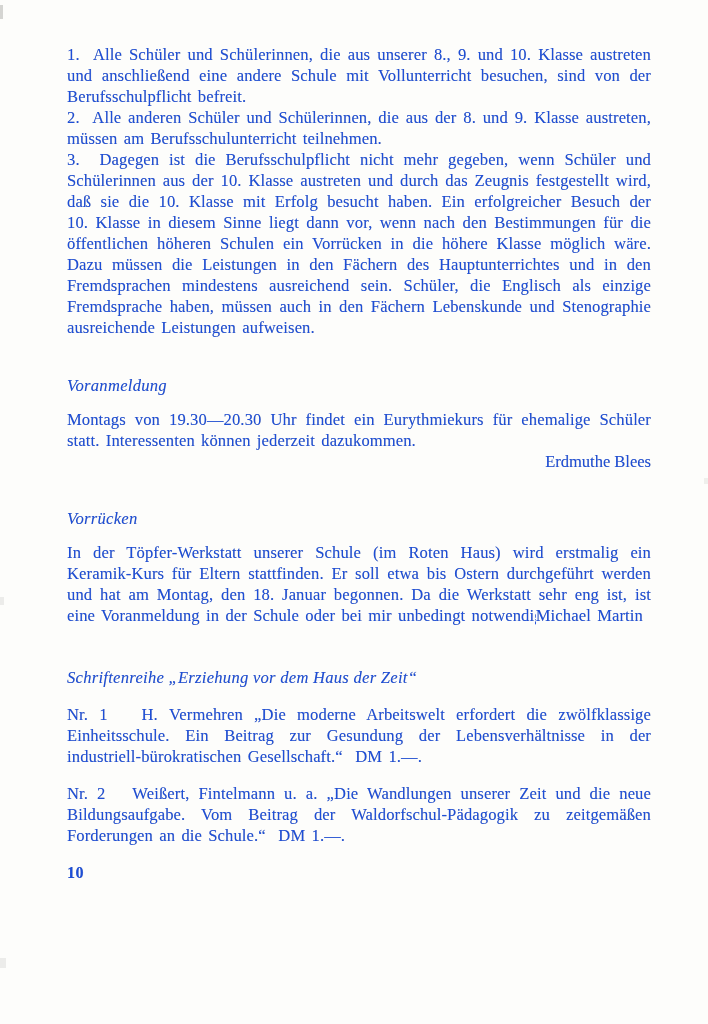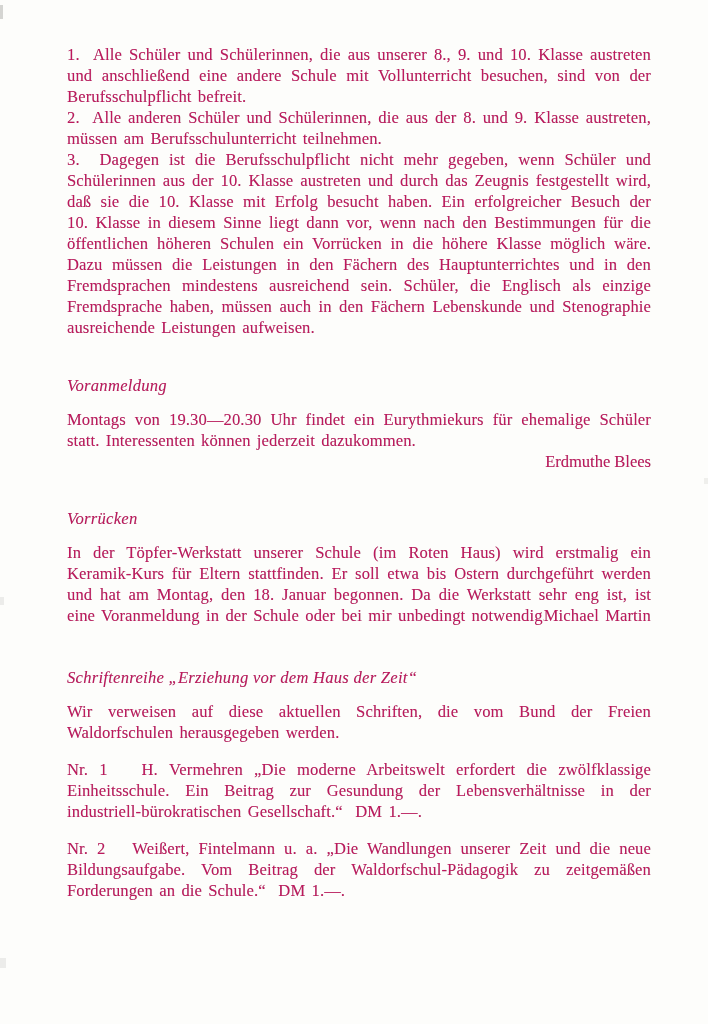--- a/index.html
+++ b/index.html
@@ -8,21 +8,21 @@
     background: #e9e9e7;
   }
   .page {
     position: relative;
     width: 708px;
     height: 1024px;
     margin: 0 auto;
     background: #fdfdfb;
     overflow: hidden;
     font-family: "Liberation Serif", "DejaVu Serif", serif;
-    color: #be185d;
+    color: #1d4ed8;
   }
   .content {
     position: absolute;
     left: 67px;
     top: 44px;
     width: 584px;
   }
   .body-text {
     margin: 0;
     font-size: 16.5px;
@@ -48,21 +48,21 @@
   .signature-line {
     margin: 0;
     font-size: 16.5px;
     line-height: 21px;
     text-align: right;
     text-shadow: 0.2px 0.2px 0 rgba(52, 50, 48, 0.30);
   }
   .para-with-sig { position: relative; }
   .inline-signature {
     position: absolute;
-    right: 0;
+    right: 8px;
     bottom: 0;
     line-height: 21px;
     background: #fdfdfb;
   }
   .pub-item { margin-top: 16px; }
   .page-number {
     margin: 16px 0 0 0;
     font-size: 16px;
     line-height: 21px;
     font-weight: 700;
@@ -103,20 +103,20 @@
     <section>
       <h2 class="section-heading heading-toepfer">Vorrücken</h2>
       <div class="para-with-sig after-heading">
         <p class="body-text">In der Töpfer-Werkstatt unserer Schule (im Roten Haus) wird erstmalig ein Keramik-Kurs für Eltern stattfinden. Er soll etwa bis Ostern durchgeführt werden und hat am Montag, den 18.&nbsp;Januar begonnen. Da die Werkstatt sehr eng ist, ist eine Voranmeldung in der Schule oder bei mir unbedingt notwendig.</p>
         <span class="body-text inline-signature">Michael Martin</span>
       </div>
     </section>
 
     <section>
       <h2 class="section-heading heading-schriften">Schriftenreihe „Erziehung vor dem Haus der Zeit“</h2>
-      <p class="body-text after-heading">Wir verweisen auf diese aktuellen Schriften, die vom Bund der Freien Waldorfschulen herausgegeben werden.</p>
       <p class="body-text pub-item">Nr.&nbsp;1&nbsp;&nbsp; H.&nbsp;Vermehren „Die moderne Arbeitswelt erfordert die zwölfklassige Einheitsschule. Ein Beitrag zur Gesundung der Lebensverhältnisse in der industriell-bürokratischen Gesellschaft.“&nbsp; DM 1.—.</p>
       <p class="body-text pub-item">Nr.&nbsp;2&nbsp;&nbsp; Weißert, Fintelmann u.&nbsp;a. „Die Wandlungen unserer Zeit und die neue Bildungsaufgabe. Vom Beitrag der Waldorfschul-Pädagogik zu zeitgemäßen Forderungen an die Schule.“&nbsp; DM 1.—.</p>
     </section>
 
+    <p class="page-number">10</p>
 
   </div>
 </div>
 
 </body></html>

